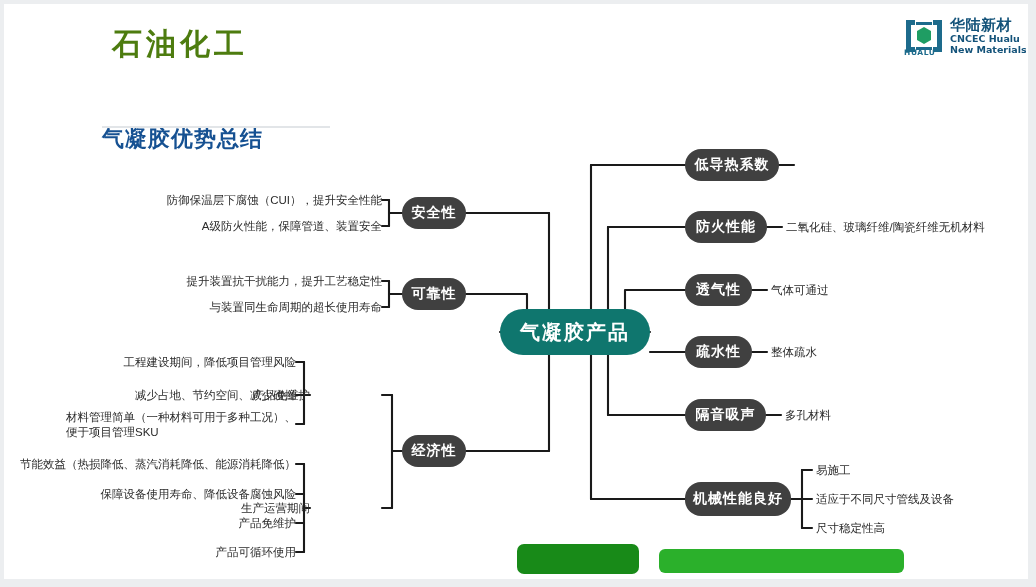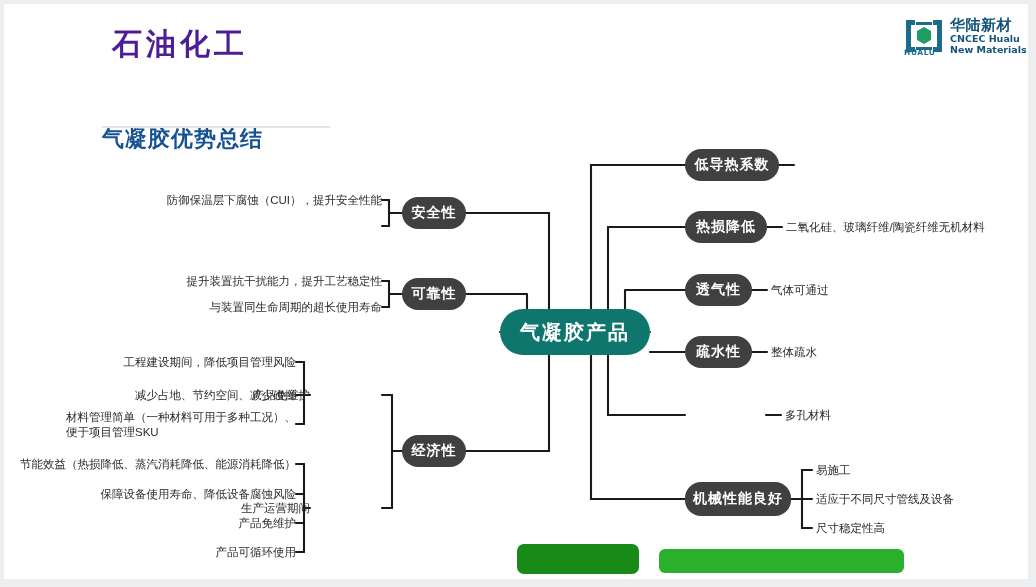--- a/index.html
+++ b/index.html
@@ -13,21 +13,21 @@
     position:absolute;left:4px;top:4px;
     width:1024px;height:575px;
     background:#ffffff;
     overflow:hidden;
   }
 
   
   #cncec-logo{position:absolute;left:22px;top:14px;width:76px;height:46px;}
   #petro-title{
     position:absolute;left:108px;top:20px;
-    font-size:30px;font-weight:bold;color:#4c1d95;
+    font-size:30px;font-weight:bold;color:#4d7c0f;
     letter-spacing:4px;white-space:nowrap;
     font-family:"DejaVu Sans",sans-serif;
   }
   #hualu-logo{position:absolute;left:898px;top:10px;width:124px;height:44px;}
 
   #page-title{
     position:absolute;left:98px;top:86px;
     font-size:22px;font-weight:bold;color:#165192;
     letter-spacing:1px;white-space:nowrap;margin-top:34px;
   }
@@ -173,38 +173,40 @@
     <div class="node center" style="left:496px;top:305px;width:150px;height:46px;">气凝胶产品</div>
 
     <div class="node green" style="left:398px;top:193px;width:64px;height:32px;">安全性</div>
     <div class="node green" style="left:398px;top:274px;width:64px;height:32px;">可靠性</div>
     <div class="node green" style="left:398px;top:431px;width:64px;height:32px;">经济性</div>
 
     <div class="mid" style="left:306px;top:384px;transform:translateX(-100%);">产品免维护</div>
     <div class="mid" style="left:306px;top:497px;transform:translateX(-100%);">生产运营期间</div>
 
     <div class="leaf r" style="left:378px;top:189px;transform:translateX(-100%);">防御保温层下腐蚀（CUI），提升安全性能</div>
+    <div class="leaf r" style="left:378px;top:215px;transform:translateX(-100%);">A级防火性能，保障管道、装置安全</div>
 
     <div class="leaf r" style="left:378px;top:270px;transform:translateX(-100%);">提升装置抗干扰能力，提升工艺稳定性</div>
     <div class="leaf r" style="left:378px;top:296px;transform:translateX(-100%);">与装置同生命周期的超长使用寿命</div>
 
     <div class="leaf r" style="left:292px;top:351px;transform:translateX(-100%);">工程建设期间，降低项目管理风险</div>
     <div class="leaf r" style="left:292px;top:384px;transform:translateX(-100%);">减少占地、节约空间、减少碰撞</div>
     <div class="leaf r" style="left:292px;top:406px;transform:translateX(-100%);white-space:pre;">材料管理简单（一种材料可用于多种工况）、
 便于项目管理SKU</div>
 
     <div class="leaf r" style="left:292px;top:453px;transform:translateX(-100%);">节能效益（热损降低、蒸汽消耗降低、能源消耗降低）</div>
     <div class="leaf r" style="left:292px;top:483px;transform:translateX(-100%);">保障设备使用寿命、降低设备腐蚀风险</div>
     <div class="leaf r" style="left:292px;top:512px;transform:translateX(-100%);">产品免维护</div>
     <div class="leaf r" style="left:292px;top:541px;transform:translateX(-100%);">产品可循环使用</div>
 
     <div class="node green" style="left:681px;top:145px;width:94px;height:32px;">低导热系数</div>
-    <div class="node green" style="left:681px;top:207px;width:82px;height:32px;">热损降低</div>
+    <div class="node green" style="left:681px;top:207px;width:82px;height:32px;">防火性能</div>
     <div class="node green" style="left:681px;top:270px;width:67px;height:32px;">透气性</div>
     <div class="node green" style="left:681px;top:332px;width:67px;height:32px;">疏水性</div>
+    <div class="node green" style="left:681px;top:395px;width:81px;height:32px;">隔音吸声</div>
     <div class="node green" style="left:681px;top:478px;width:106px;height:34px;">机械性能良好</div>
 
     <div class="leaf l" style="left:782px;top:216px;">二氧化硅、玻璃纤维/陶瓷纤维无机材料</div>
     <div class="leaf l" style="left:767px;top:279px;">气体可通过</div>
     <div class="leaf l" style="left:767px;top:341px;">整体疏水</div>
     <div class="leaf l" style="left:781px;top:404px;">多孔材料</div>
 
     <div class="leaf l" style="left:812px;top:459px;">易施工</div>
     <div class="leaf l" style="left:812px;top:488px;">适应于不同尺寸管线及设备</div>
     <div class="leaf l" style="left:812px;top:517px;">尺寸稳定性高</div>

